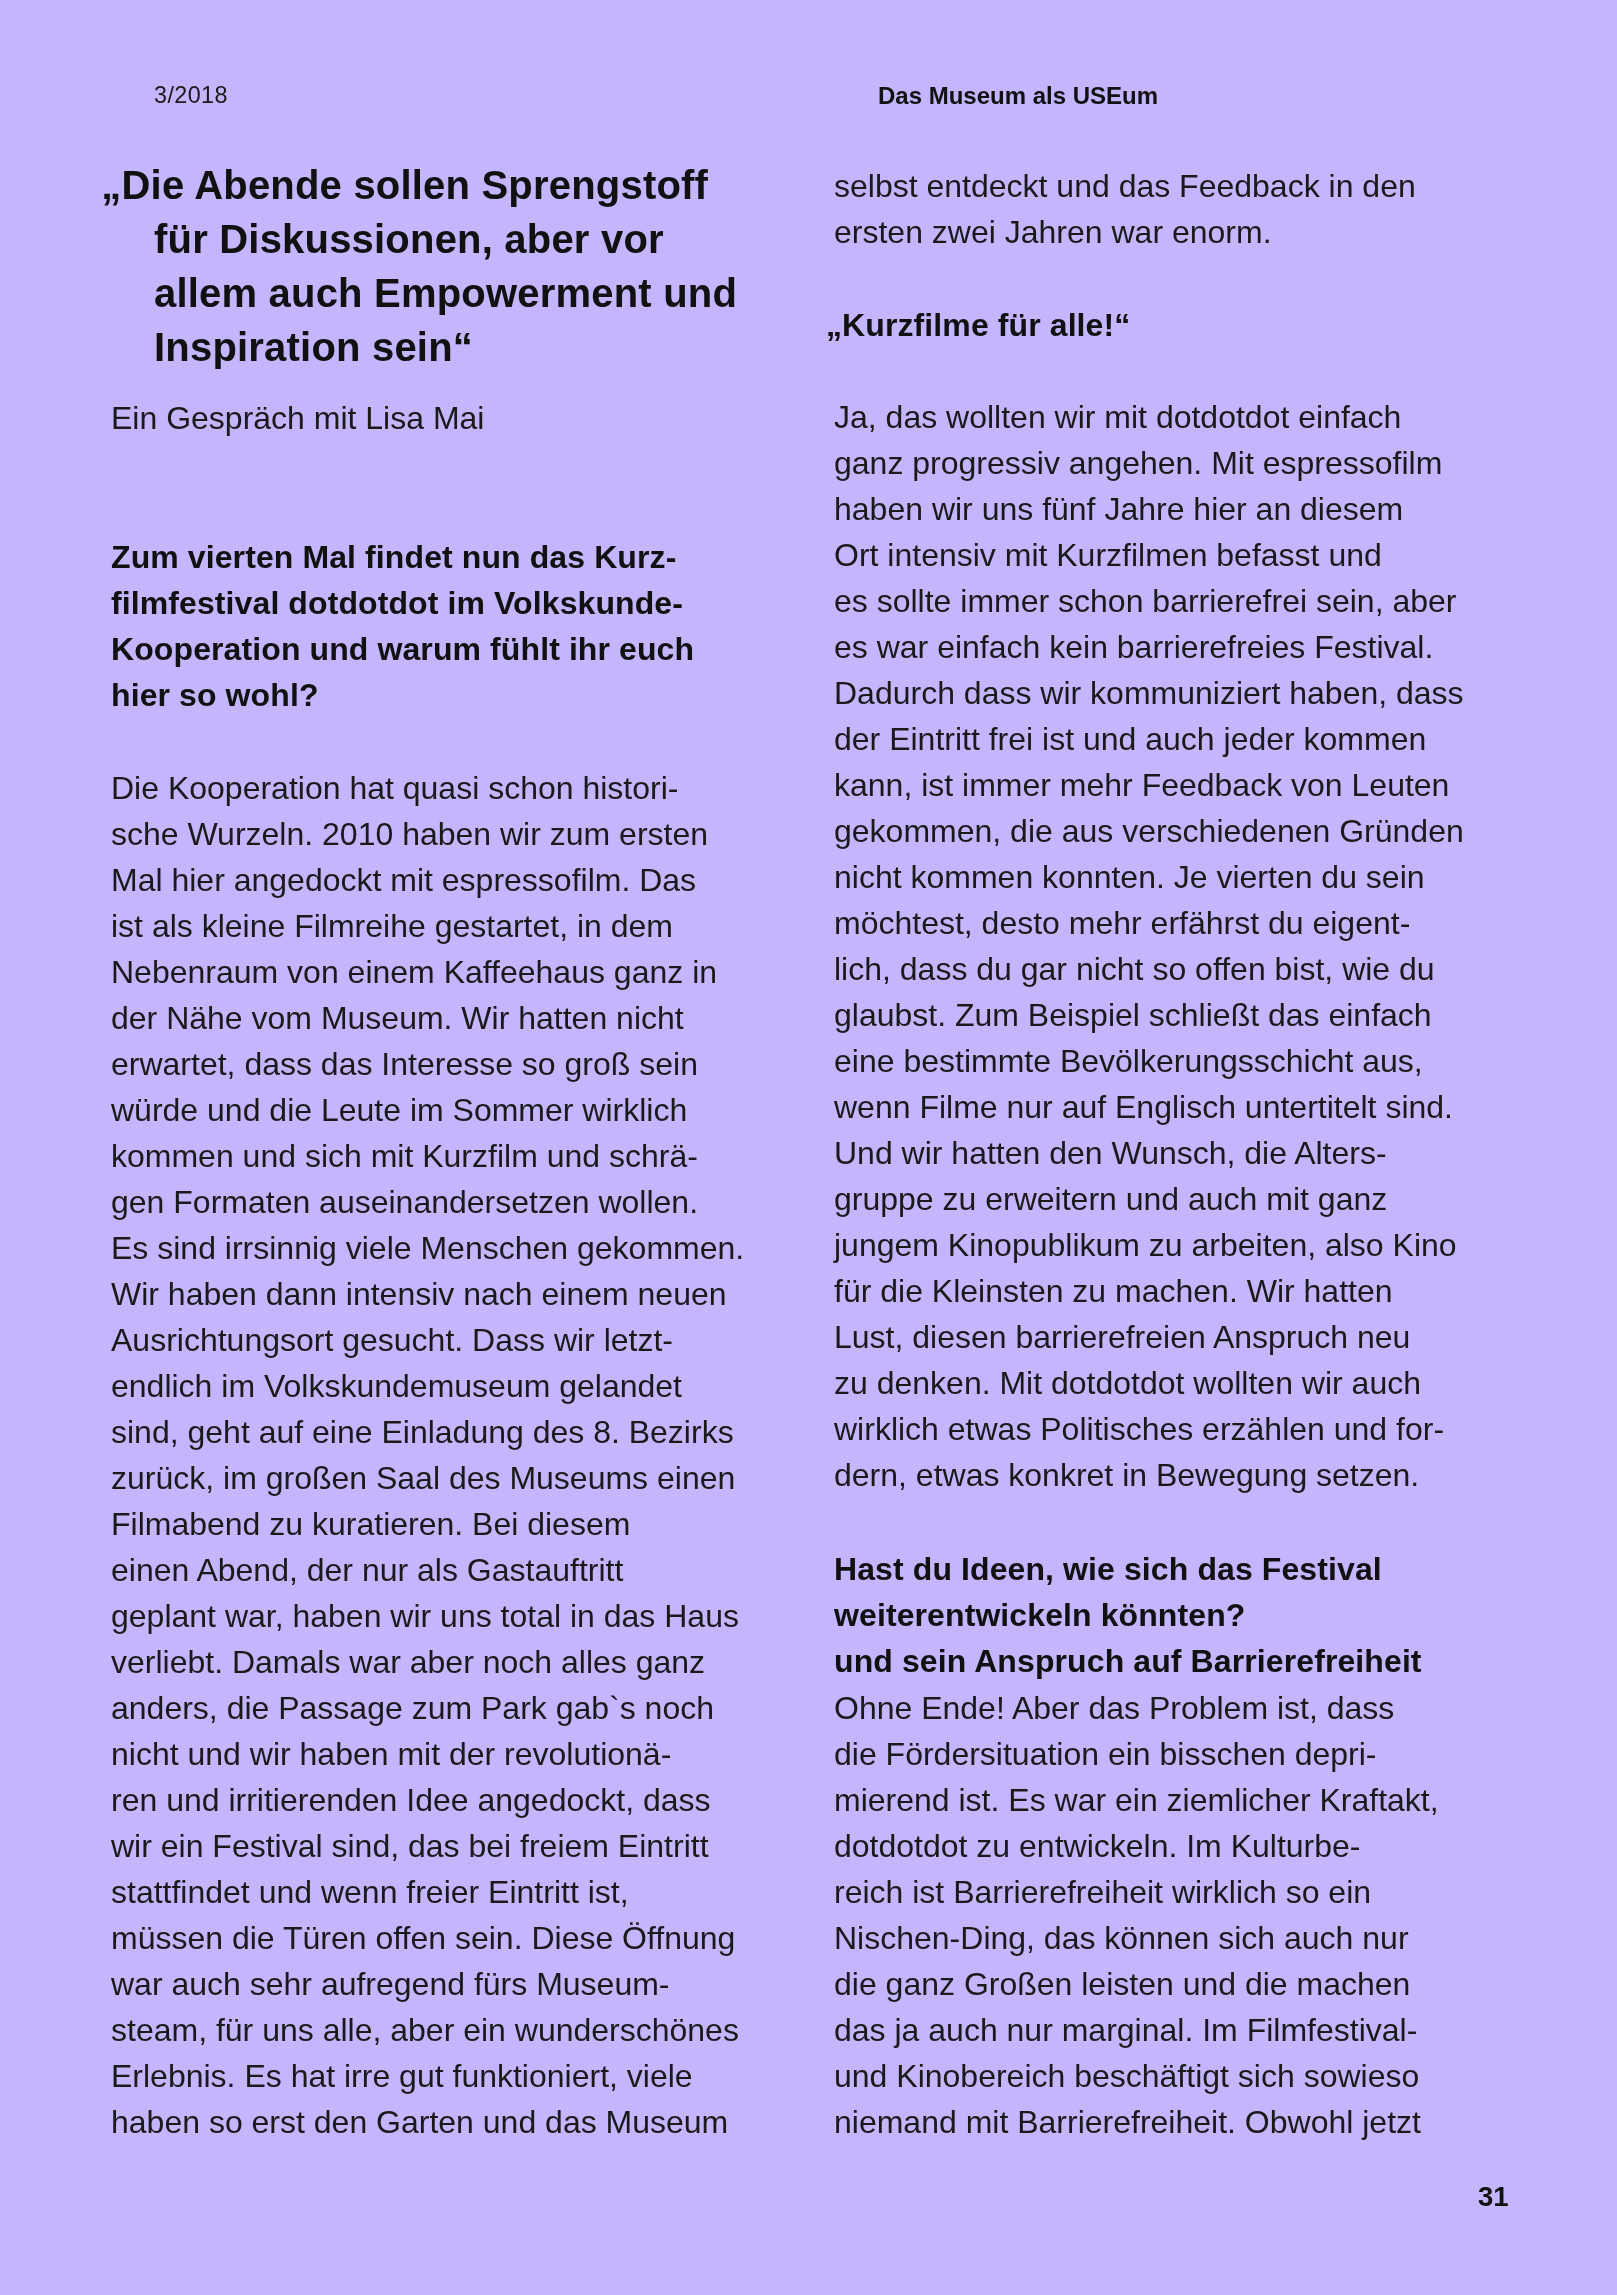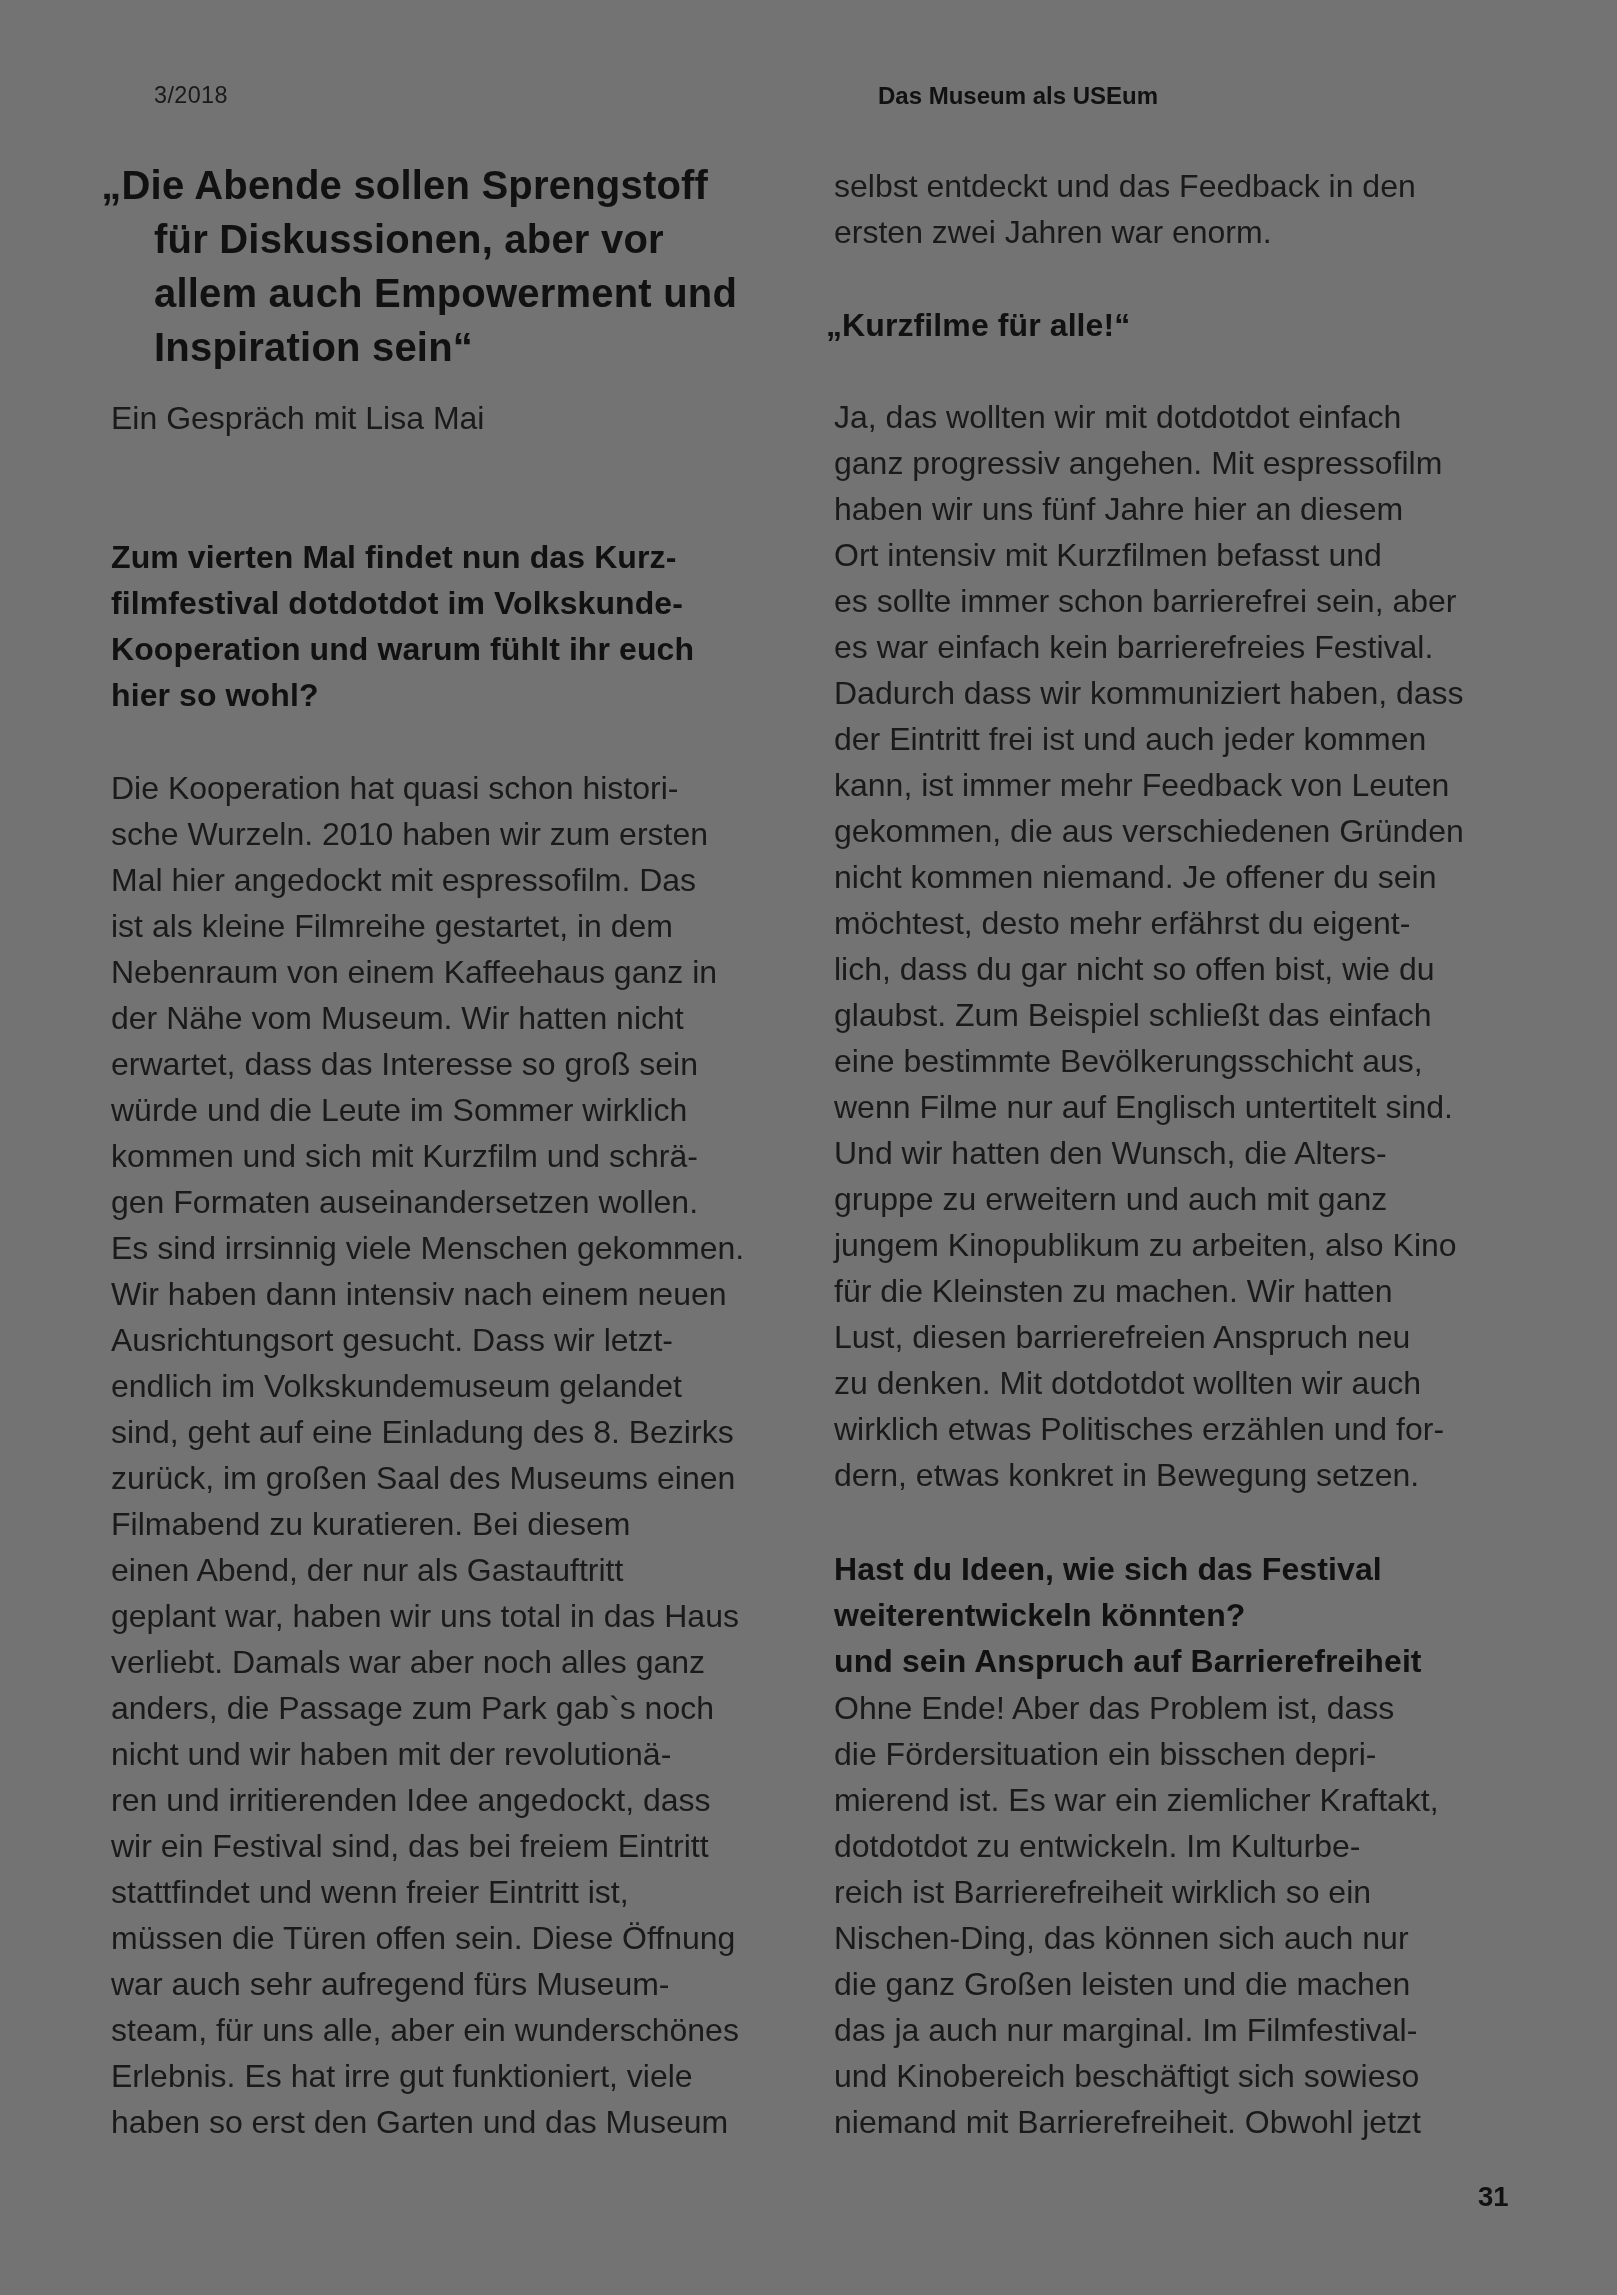--- a/index.html
+++ b/index.html
@@ -13,21 +13,21 @@
       position: relative;
       overflow: hidden;
       color: #111111;
       font-family: "Liberation Sans", sans-serif;
     }
     .page {
       position: absolute;
       left: 0; top: 0;
       width: 1617px;
       height: 2295px;
-      background: #737373;
+      background: #c4b5fd;
     }
     .running-head-left {
       position: absolute;
       left: 154px;
       top: 81px;
       font-size: 23.4px;
       line-height: 29px;
       font-weight: normal;
       color: #1a1a1a;
       letter-spacing: 0.4px;
@@ -172,21 +172,21 @@
         <span class="line">Ja, das wollten wir mit dotdotdot einfach</span>
         <span class="line">ganz progressiv angehen. Mit espressofilm</span>
         <span class="line">haben wir uns fünf Jahre hier an diesem</span>
         <span class="line">Ort intensiv mit Kurzfilmen befasst und</span>
         <span class="line">es sollte immer schon barrierefrei sein, aber</span>
         <span class="line">es war einfach kein barrierefreies Festival.</span>
         <span class="line">Dadurch dass wir kommuniziert haben, dass</span>
         <span class="line">der Eintritt frei ist und auch jeder kommen</span>
         <span class="line">kann, ist immer mehr Feedback von Leuten</span>
         <span class="line">gekommen, die aus verschiedenen Gründen</span>
-        <span class="line">nicht kommen niemand. Je offener du sein</span>
+        <span class="line">nicht kommen konnten. Je vierten du sein</span>
         <span class="line">möchtest, desto mehr erfährst du eigent-</span>
         <span class="line">lich, dass du gar nicht so offen bist, wie du</span>
         <span class="line">glaubst. Zum Beispiel schließt das einfach</span>
         <span class="line">eine bestimmte Bevölkerungsschicht aus,</span>
         <span class="line">wenn Filme nur auf Englisch untertitelt sind.</span>
         <span class="line">Und wir hatten den Wunsch, die Alters-</span>
         <span class="line">gruppe zu erweitern und auch mit ganz</span>
         <span class="line">jungem Kinopublikum zu arbeiten, also Kino</span>
         <span class="line">für die Kleinsten zu machen. Wir hatten</span>
         <span class="line">Lust, diesen barrierefreien Anspruch neu</span>

